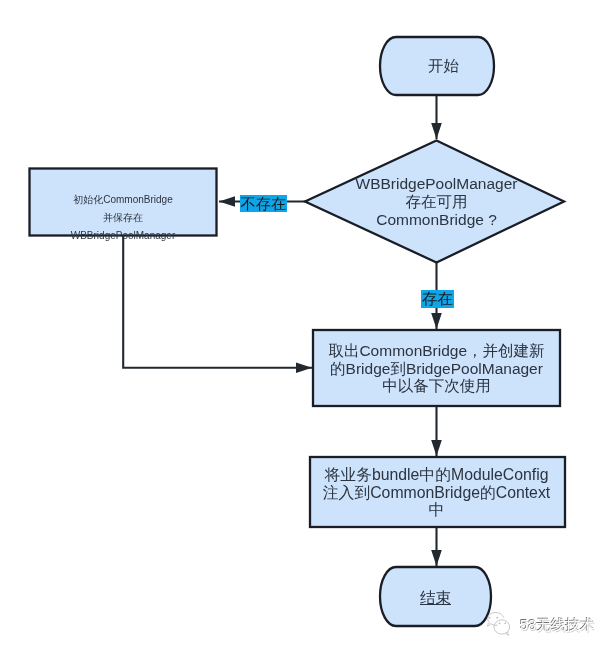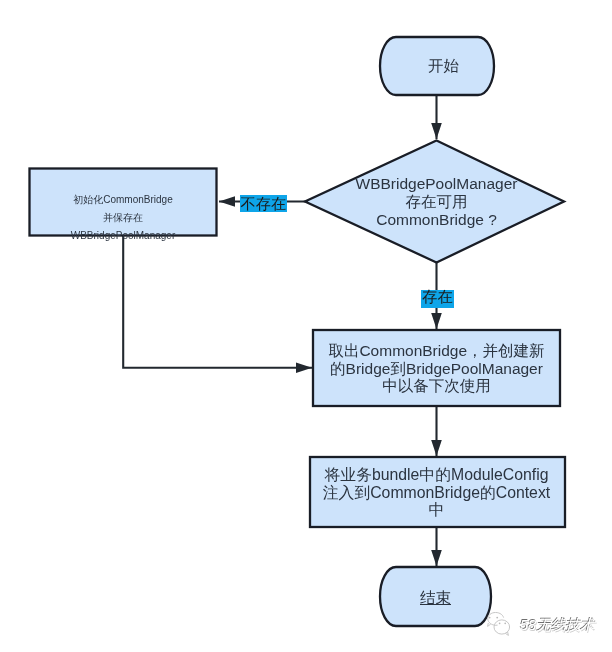--- a/index.html
+++ b/index.html
@@ -5,21 +5,21 @@
   html,body{margin:0;padding:0;background:#ffffff;}
   body{width:612px;height:652px;overflow:hidden;font-family:"Liberation Sans",sans-serif;}
   #canvas{position:relative;width:612px;height:652px;background:#fff;}
   svg.flow{position:absolute;left:0;top:0;width:612px;height:652px;}
   .nodetext{position:absolute;text-align:center;color:#2b3440;
             font-family:"Liberation Sans",sans-serif;white-space:pre-line;}
   .edgelabel{position:absolute;color:#1b1b1b;background:#0ea5e9;
              font-family:"Liberation Sans",sans-serif;white-space:pre;}
   #watermark{position:absolute;display:flex;align-items:center;}
   #wm-text{color:#ffffff;font-family:"Liberation Sans",sans-serif;
-    text-shadow:-0.7px -0.7px 0 #6f6f6f, 0.7px 0.7px 0 #cfcfcf;font-style:italic;}
+    text-shadow:-0.7px -0.7px 0 #6f6f6f, 0.7px 0.7px 0 #cfcfcf;}
 </style>
 </head>
 <body>
 
 <div id="canvas">
   <svg class="flow" viewBox="0 0 612 652">
     <defs>
       <marker id="ah" markerWidth="18" markerHeight="12" refX="16.8" refY="6" orient="auto" markerUnits="userSpaceOnUse">
         <path d="M0.8,0.7 L16.8,6 L0.8,11.3 z" fill="#22282f"></path>
       </marker>
@@ -59,21 +59,21 @@
 中</div>
 
   <div class="nodetext" style="left:326px;top:342px;width:221px;font-size:15.5px;line-height:17.7px;">取出CommonBridge，并创建新
 的Bridge到BridgePoolManager
 中以备下次使用</div>
 
   <div class="nodetext" style="left:380px;top:588.5px;width:111px;font-size:15.5px;line-height:17.7px;text-decoration:underline;">结束</div>
 
   <div class="edgelabel" style="left:239.5px;top:195px;font-size:15.2px;line-height:17px;padding:0 1px;">不存在</div>
 
-  <div class="edgelabel" style="left:421px;top:290px;font-size:15.4px;line-height:17.7px;padding:0 1px;font-family:Liberation Mono, monospace;">存在</div>
+  <div class="edgelabel" style="left:421px;top:290px;font-size:15.4px;line-height:17.7px;padding:0 1px;">存在</div>
 
   <div id="watermark" style="left:485px;top:612px;">
     <svg width="28" height="26" viewBox="0 0 28 26" style="margin-top:0px;">
       <g fill="none" stroke="#c4c4c4" stroke-width="0.95">
         <path d="M12.6,13.1 C8.3,13.9 4.0,11.7 3.0,8.2 C2.0,4.7 4.7,1.3 9.0,0.6 C13.3,-0.1 17.6,2.1 18.6,5.6"></path>
         <path d="M5.6,12.2 L2.6,14.4 L3.3,11.0"></path>
         <ellipse cx="16.8" cy="15.0" rx="7.8" ry="7.1"></ellipse>
         <path d="M20.4,21.4 L23.4,23.4 L22.6,20.0"></path>
       </g>
       <g fill="#b8b8b8">

